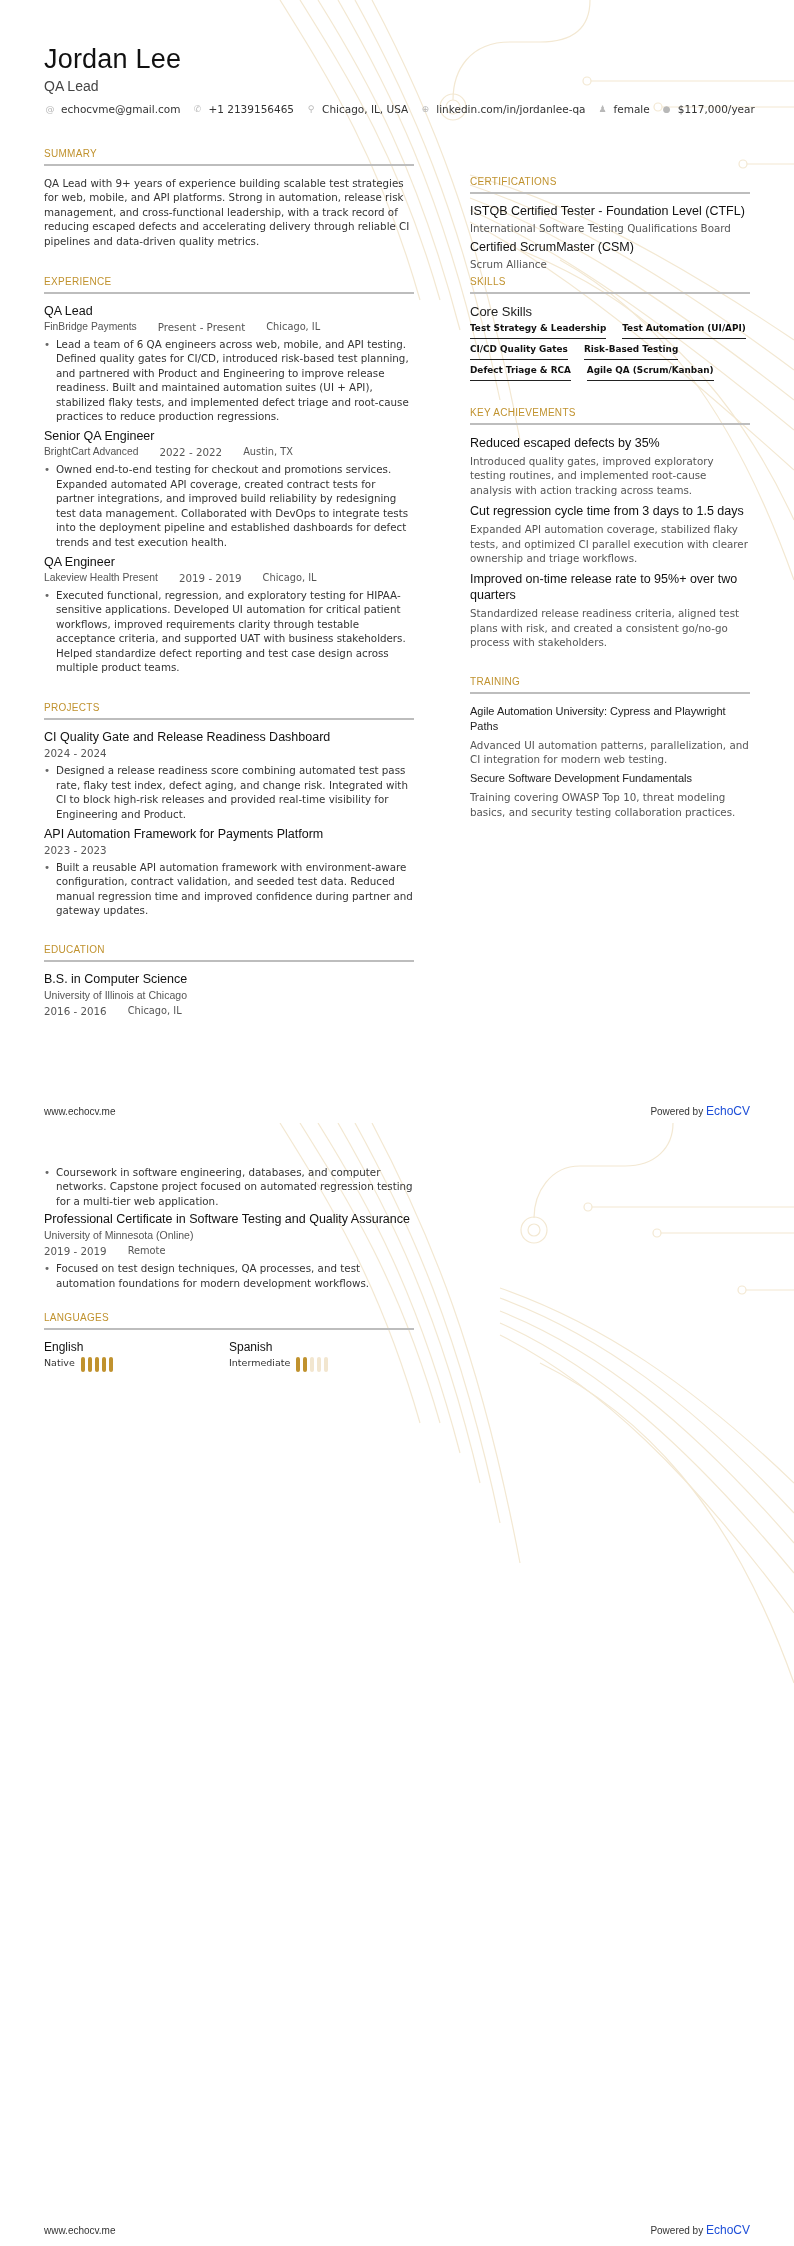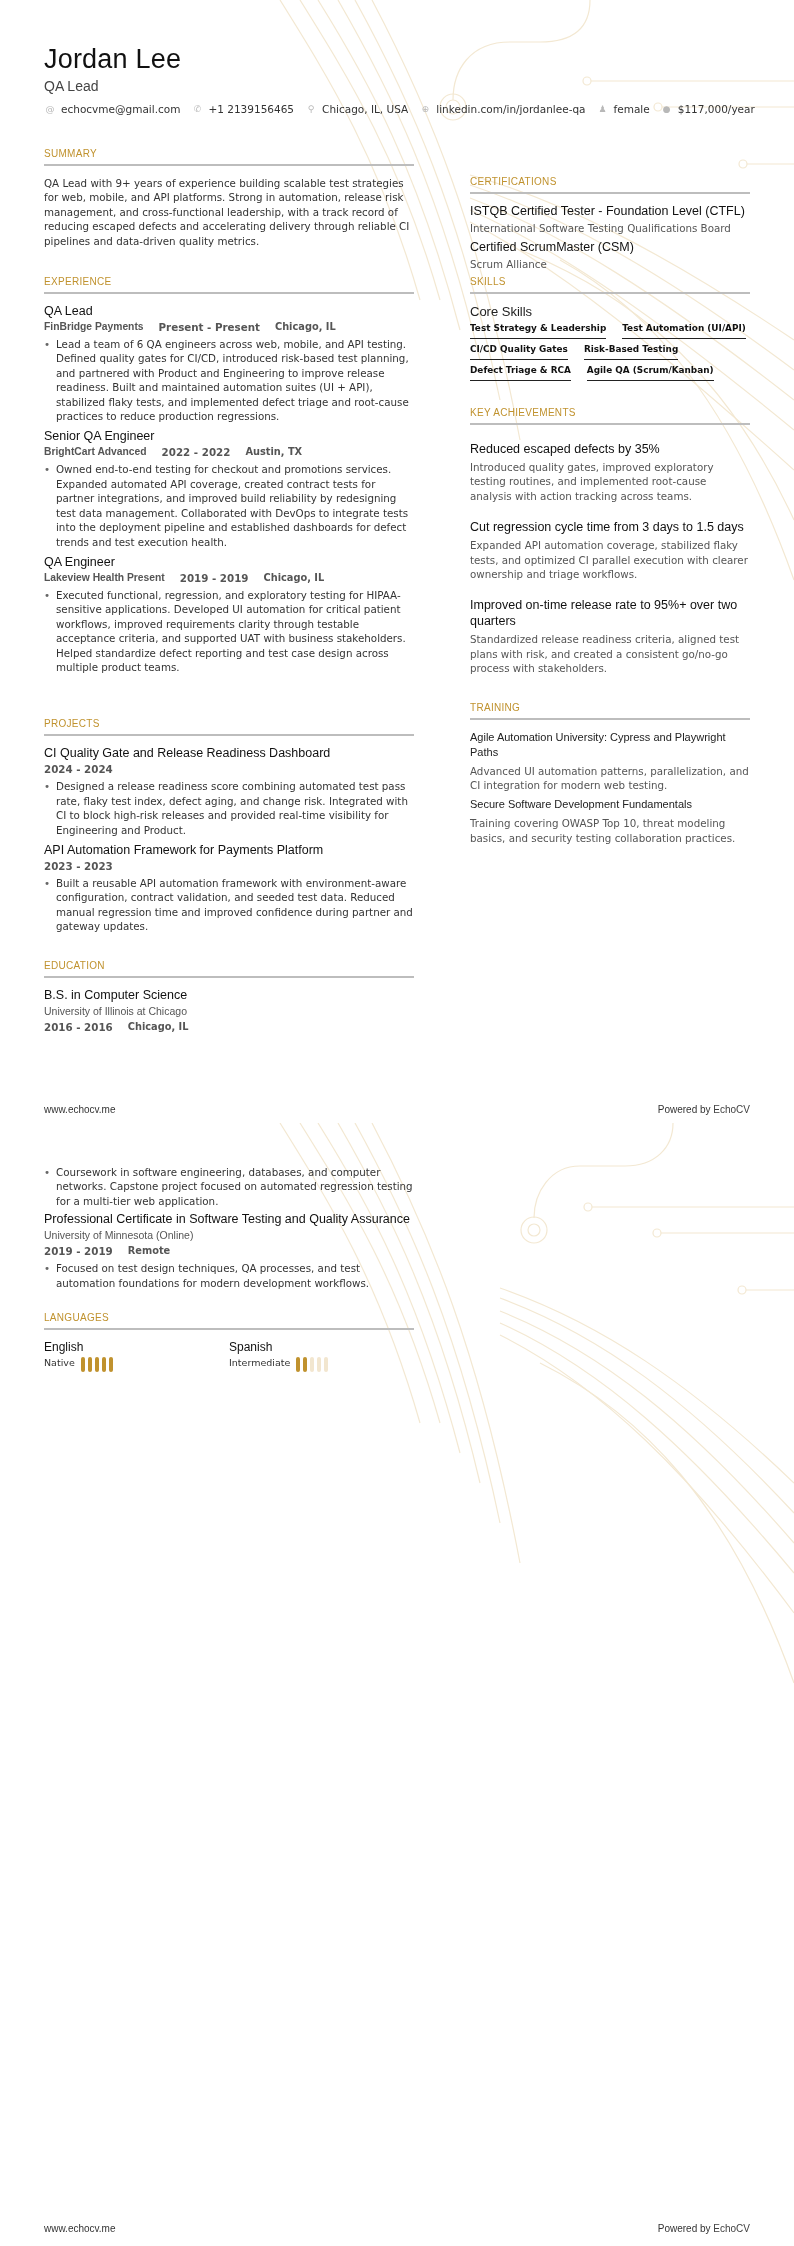--- a/index.html
+++ b/index.html
@@ -12,40 +12,40 @@
   .contacts { position: absolute; left: 44px; top: 103px; display: flex; align-items: center; font-size: 10.5px; color: #333; white-space: nowrap; }
   .contact { display: flex; align-items: center; margin-right: 11px; }
   .cicon { display: inline-block; width: 12px; color: #b8b8b8; font-size: 9px; margin-right: 5px; text-align: center; }
 
   .col-left { position: absolute; left: 44px; width: 370px; }
   .col-right { position: absolute; left: 470px; width: 280px; }
   .sec-title { font-family: "Liberation Sans", sans-serif; font-size: 10px; color: #c0922e; letter-spacing: 0.3px; text-transform: uppercase; }
   .sec-rule { height: 2px; background: #bdbdbd; margin-top: 5px; margin-bottom: 10px; }
   .para { font-size: 10.3px; line-height: 14.4px; color: #333; }
   .item-title { font-family: "Liberation Sans", sans-serif; font-size: 12.5px; color: #111; margin-bottom: 3px; }
-  .meta { font-size: 10.3px; color: #555; display: flex; gap: 15px; margin-bottom: 4px; font-weight: bold; }
+  .meta { font-size: 10.3px; color: #555; display: flex; gap: 21px; margin-bottom: 4px; }
   .meta .company { font-family: "Liberation Sans", sans-serif; color: #555; }
   .meta .loc { font-size: 9.8px; }
   .bullet { display: flex; font-size: 10.3px; line-height: 14.4px; color: #333; margin-bottom: 4px; }
   .bullet .dot { width: 12px; flex: none; color: #666; }
   .sub { font-family: "Liberation Sans", sans-serif; font-size: 10.5px; color: #555; margin-bottom: 4px; }
 
   .skill-group { font-family: "Liberation Sans", sans-serif; font-size: 13px; color: #222; margin-bottom: 4px; }
   .skills { display: flex; flex-wrap: wrap; column-gap: 16px; row-gap: 5px; }
   .skill { font-size: 8.9px; font-weight: bold; color: #111; padding-bottom: 5px; border-bottom: 1.5px solid #222; }
 
   .cert-name { font-family: "Liberation Sans", sans-serif; font-size: 12.5px; color: #111; margin-bottom: 4px; }
   .cert-issuer { font-size: 10.3px; color: #555; margin-bottom: 6px; }
-  .ach-title { font-family: "Liberation Sans", sans-serif; font-size: 12.5px; color: #111; line-height: 16px; margin-bottom: 3px; margin-top: 16px; }
+  .ach-title { font-family: "Liberation Sans", sans-serif; font-size: 12.5px; color: #111; line-height: 16px; margin-bottom: 3px; }
   .ach-desc { font-size: 10.3px; line-height: 14.4px; color: #555; margin-bottom: 6px; }
   .tr-title { font-family: "Liberation Sans", sans-serif; font-size: 11px; color: #222; line-height: 15px; margin-bottom: 4px; }
   .tr-desc { font-size: 10.3px; line-height: 14.4px; color: #555; margin-bottom: 5px; }
 
   .footer { position: absolute; left: 44px; width: 706px; display: flex; justify-content: space-between; align-items: baseline; font-family: "Liberation Sans", sans-serif; font-size: 10px; color: #333; }
-  .footer .brand { font-size: 10px; color: #404040; }
+  .footer .brand { font-size: 12px; color: #1d4ed8; }
 
   .langs { display: flex; }
   .lang { width: 190px; }
   .lang-name { font-family: "Liberation Sans", sans-serif; font-size: 12px; color: #111; margin-bottom: 3px; }
   .lang-row { display: flex; align-items: flex-start; gap: 6px; font-size: 9.5px; color: #333; }
   .bars { display: flex; gap: 3px; }
   .bar { width: 4px; height: 15px; border-radius: 2px; background: #c0922e; }
   .bar.off { background: #f2e6cf; }
 </style>
 </head>
@@ -179,21 +179,21 @@
           <span>2019 - 2019</span>
           <span class="loc">Chicago, IL</span>
         </div>
         <div class="bullet">
             <span class="dot">•</span>
             <span>Executed functional, regression, and exploratory testing for HIPAA-sensitive applications. Developed UI automation for critical patient workflows, improved requirements clarity through testable acceptance criteria, and supported UAT with business stakeholders. Helped standardize defect reporting and test case design across multiple product teams.</span>
           </div>
       </div>
     </section>
 
-    <section style="margin-top:44px">
+    <section style="margin-top:28px">
       <div class="sec-title">PROJECTS</div>
       <div class="sec-rule"></div>
 
       <div style="margin-bottom:6px">
         <div class="item-title">CI Quality Gate and Release Readiness Dashboard</div>
         <div class="meta">
             <span>2024 - 2024</span>
           </div>
         <div class="bullet">
             <span class="dot">•</span>

